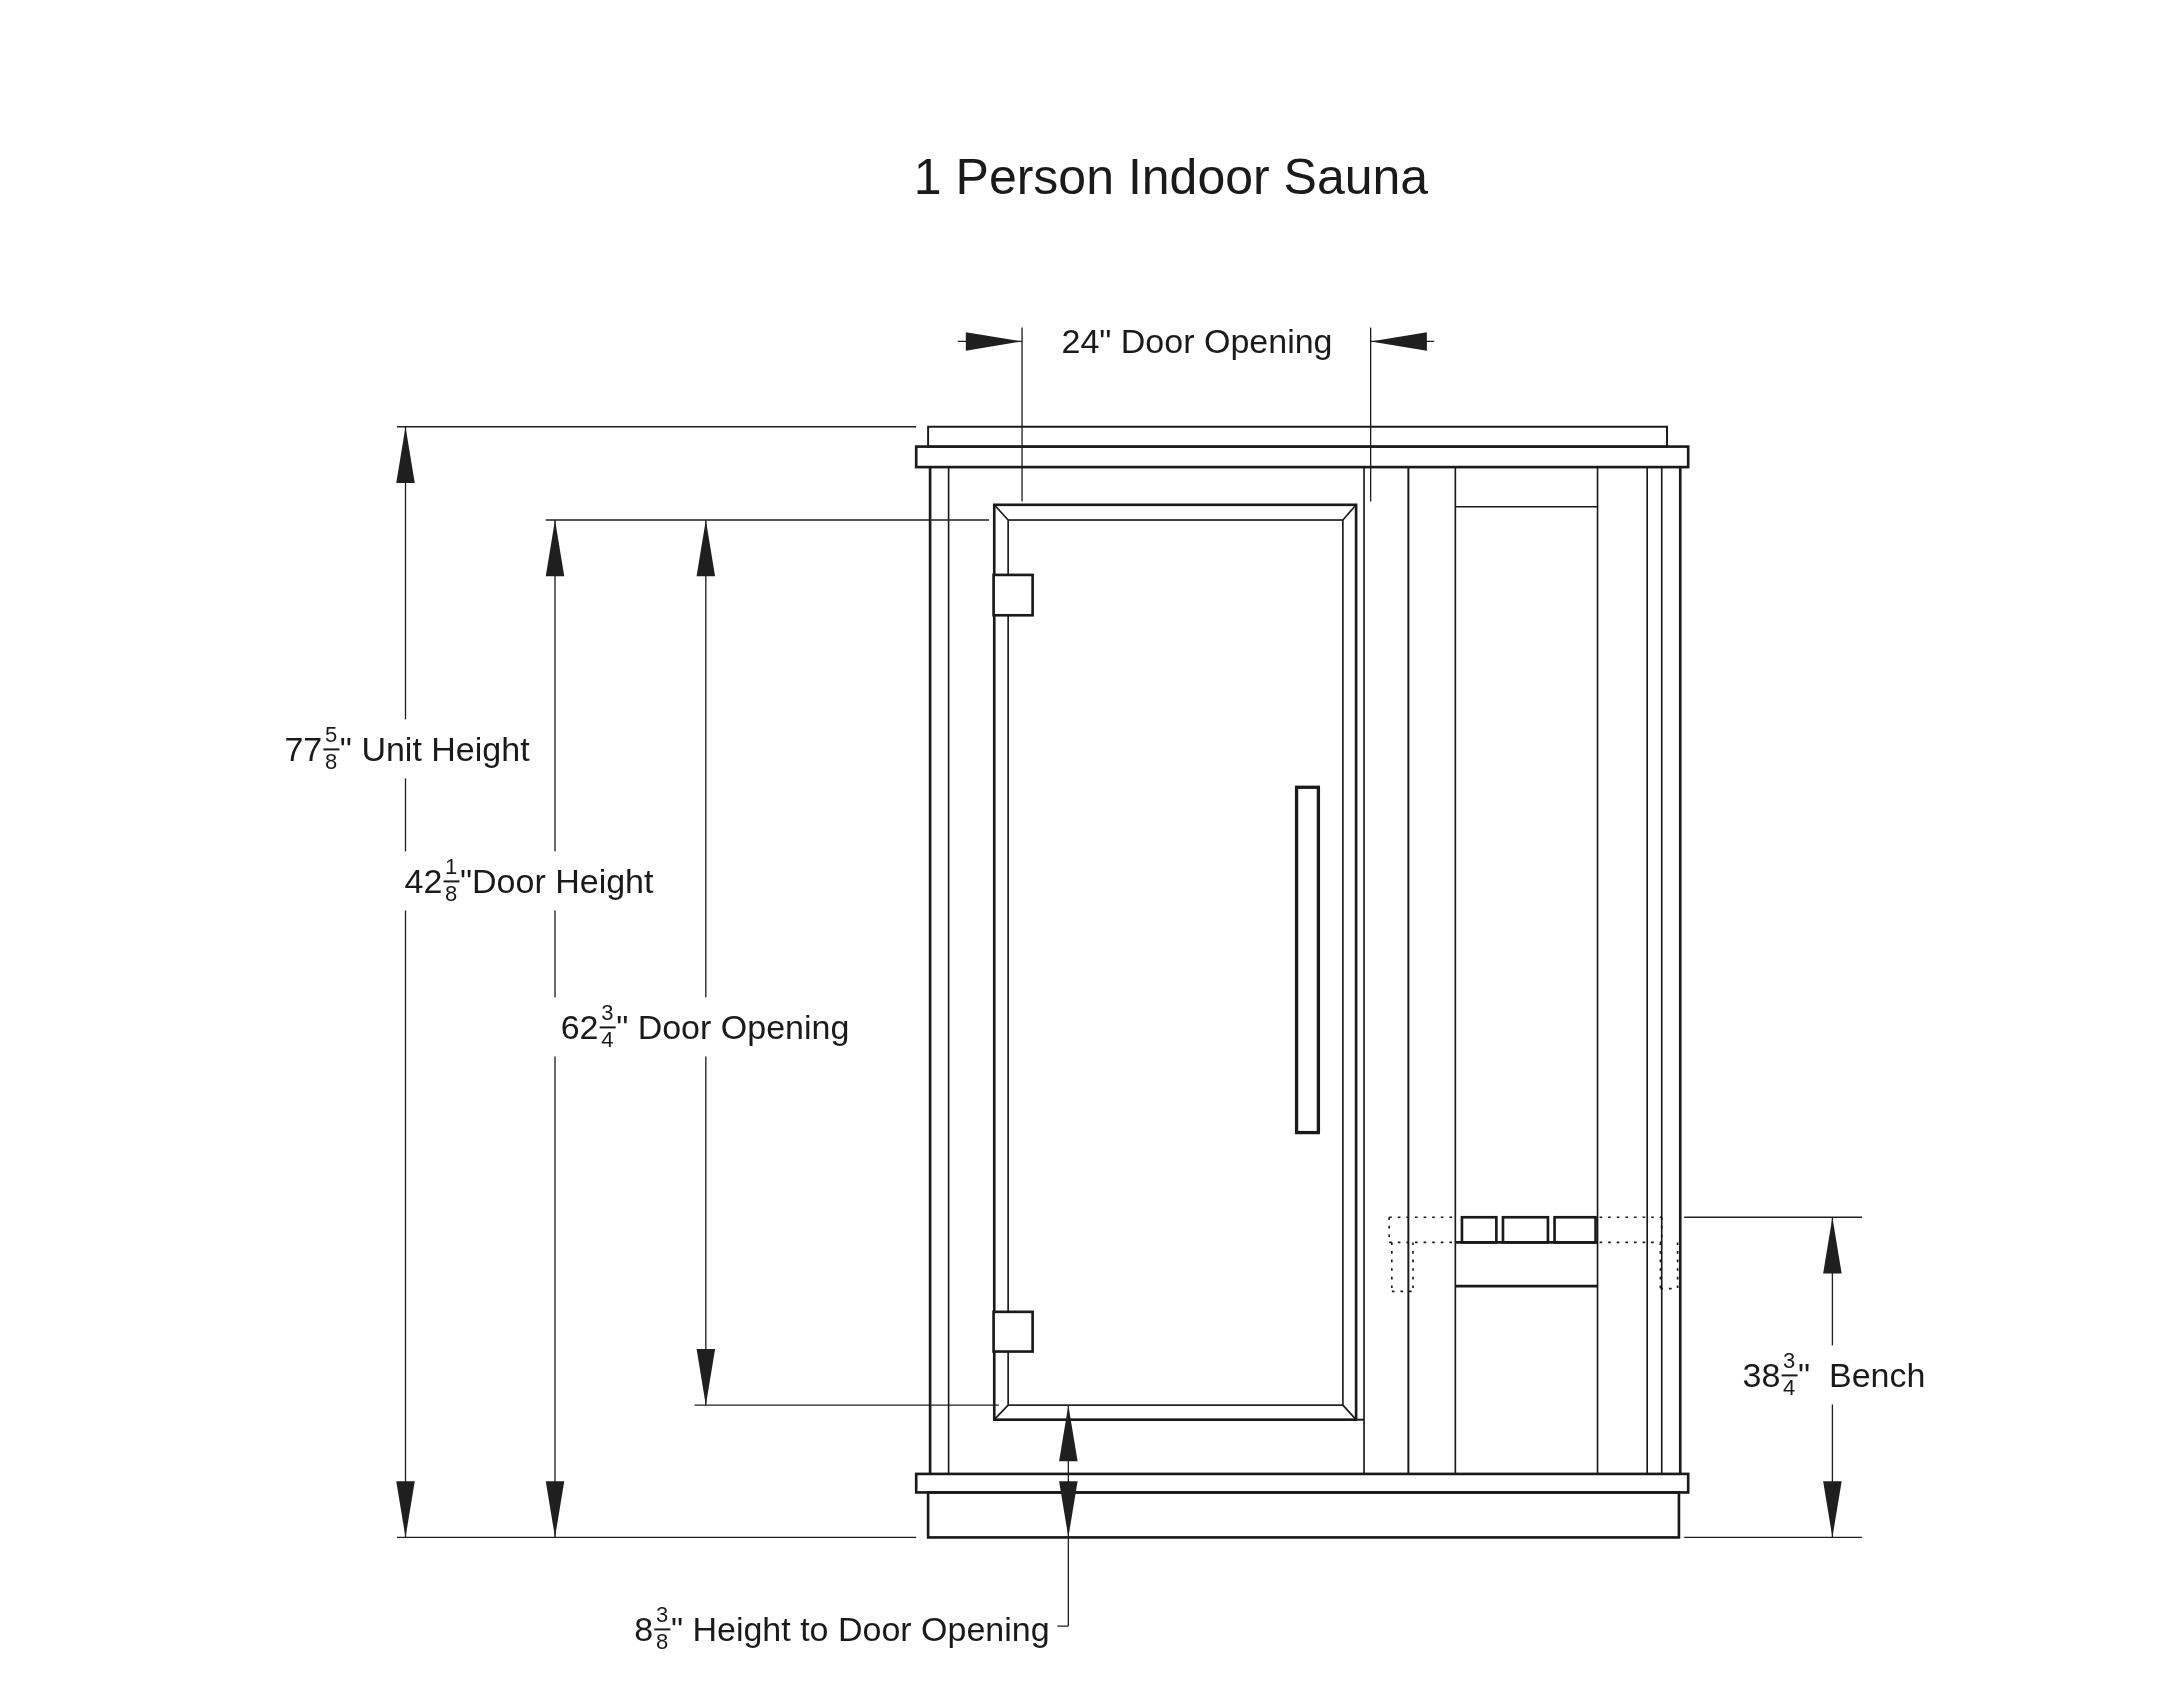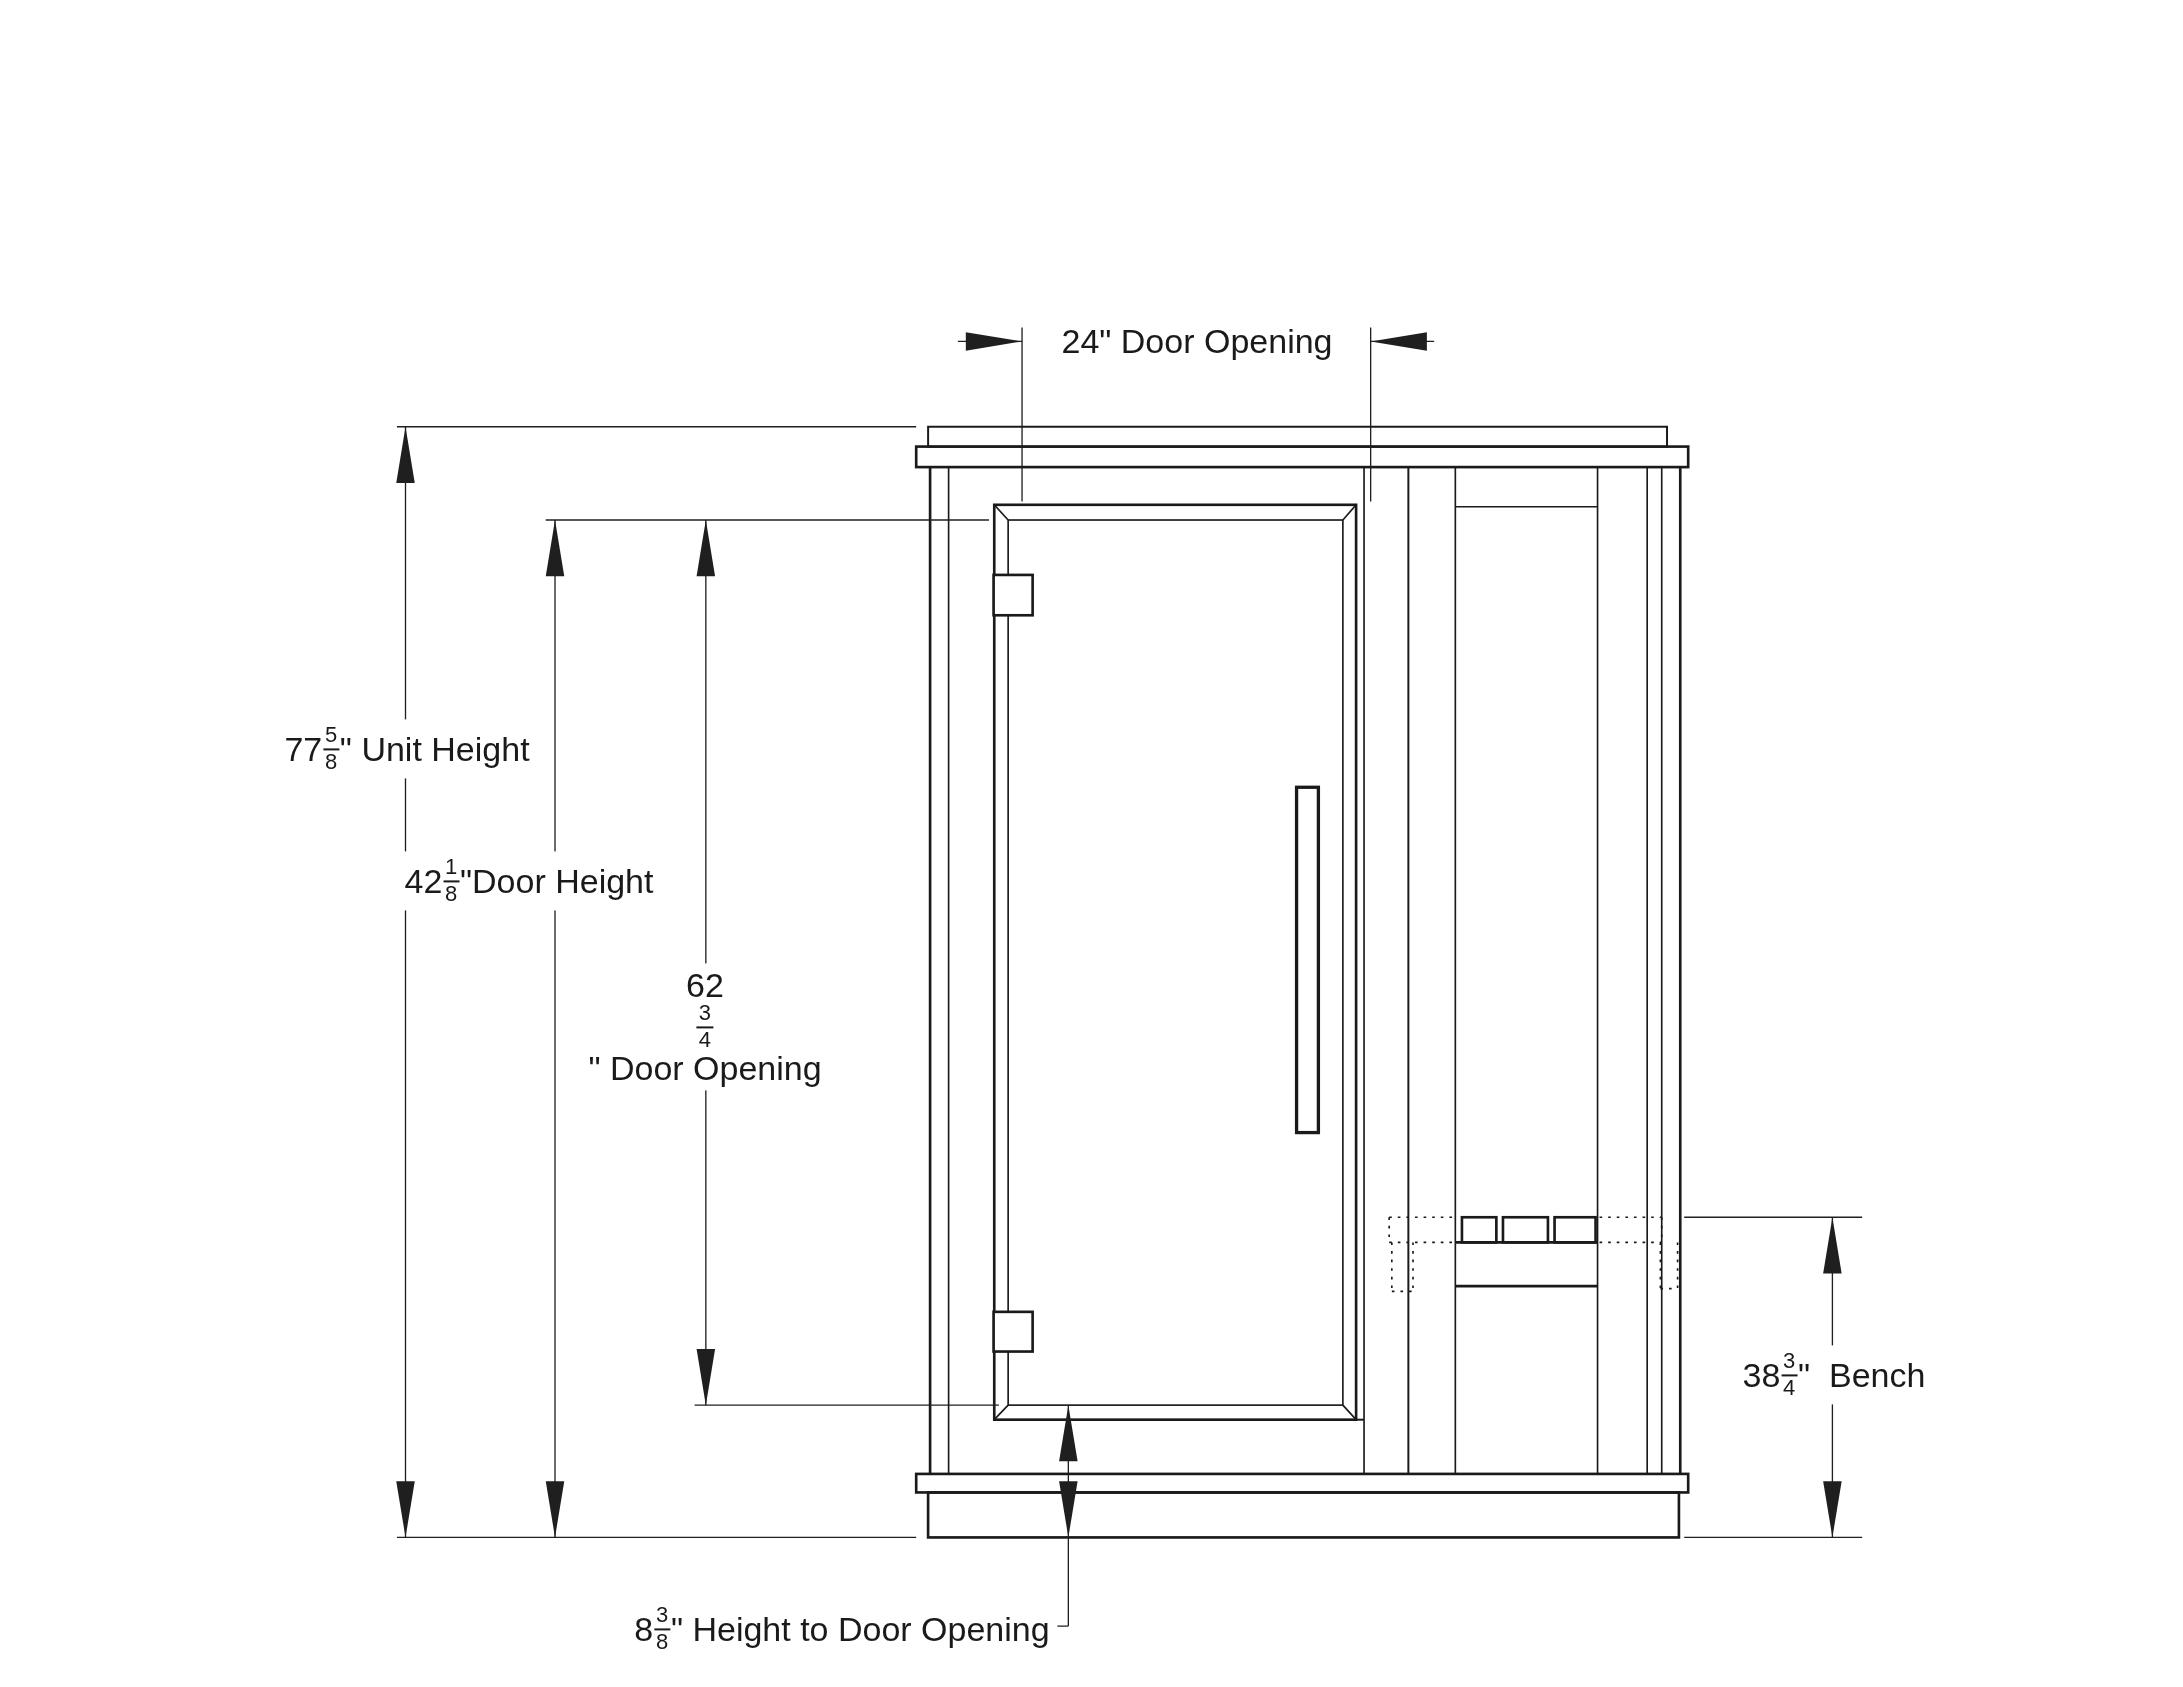--- a/index.html
+++ b/index.html
@@ -157,32 +157,33 @@
       <line class="dl" x1="1557" y1="2458" x2="1615" y2="2458"></line>
       <polygon class="ah" points="1615,2124 1601,2209 1629,2209"></polygon>
       <polygon class="ah" points="1615,2324 1601,2239 1629,2239"></polygon>
     </g>
 
     <g>
       <line class="dl" x1="600" y1="2324" x2="1385" y2="2324"></line>
     </g>
   </svg>
 
+  <div class="subtitle" style="left:1171px;top:177px;">1 Person Indoor Sauna</div>
 
   <div class="dim-label" style="left:1197px;top:341px;"><span>24" Door Opening</span></div>
 
   <div class="dim-label" style="left:407px;top:749px;">
     <span>77</span><span class="frac"><span class="num">5</span><span class="den">8</span></span><span>" Unit Height</span>
   </div>
 
   <div class="dim-label" style="left:529px;top:881px;">
     <span>42</span><span class="frac"><span class="num">1</span><span class="den">8</span></span><span>"Door Height</span>
   </div>
 
-  <div class="dim-label" style="left:705px;top:1027px;flex-direction:column;">
+  <div class="dim-label" style="left:705px;top:1027px;">
     <span>62</span><span class="frac"><span class="num">3</span><span class="den">4</span></span><span>" Door Opening</span>
   </div>
 
   <div class="dim-label" style="left:1834px;top:1375px;">
     <span>38</span><span class="frac"><span class="num">3</span><span class="den">4</span></span><span>"&nbsp; Bench</span>
   </div>
 
   <div class="dim-label" style="left:842px;top:1629px;">
     <span>8</span><span class="frac"><span class="num">3</span><span class="den">8</span></span><span>" Height to Door Opening</span>
   </div>

